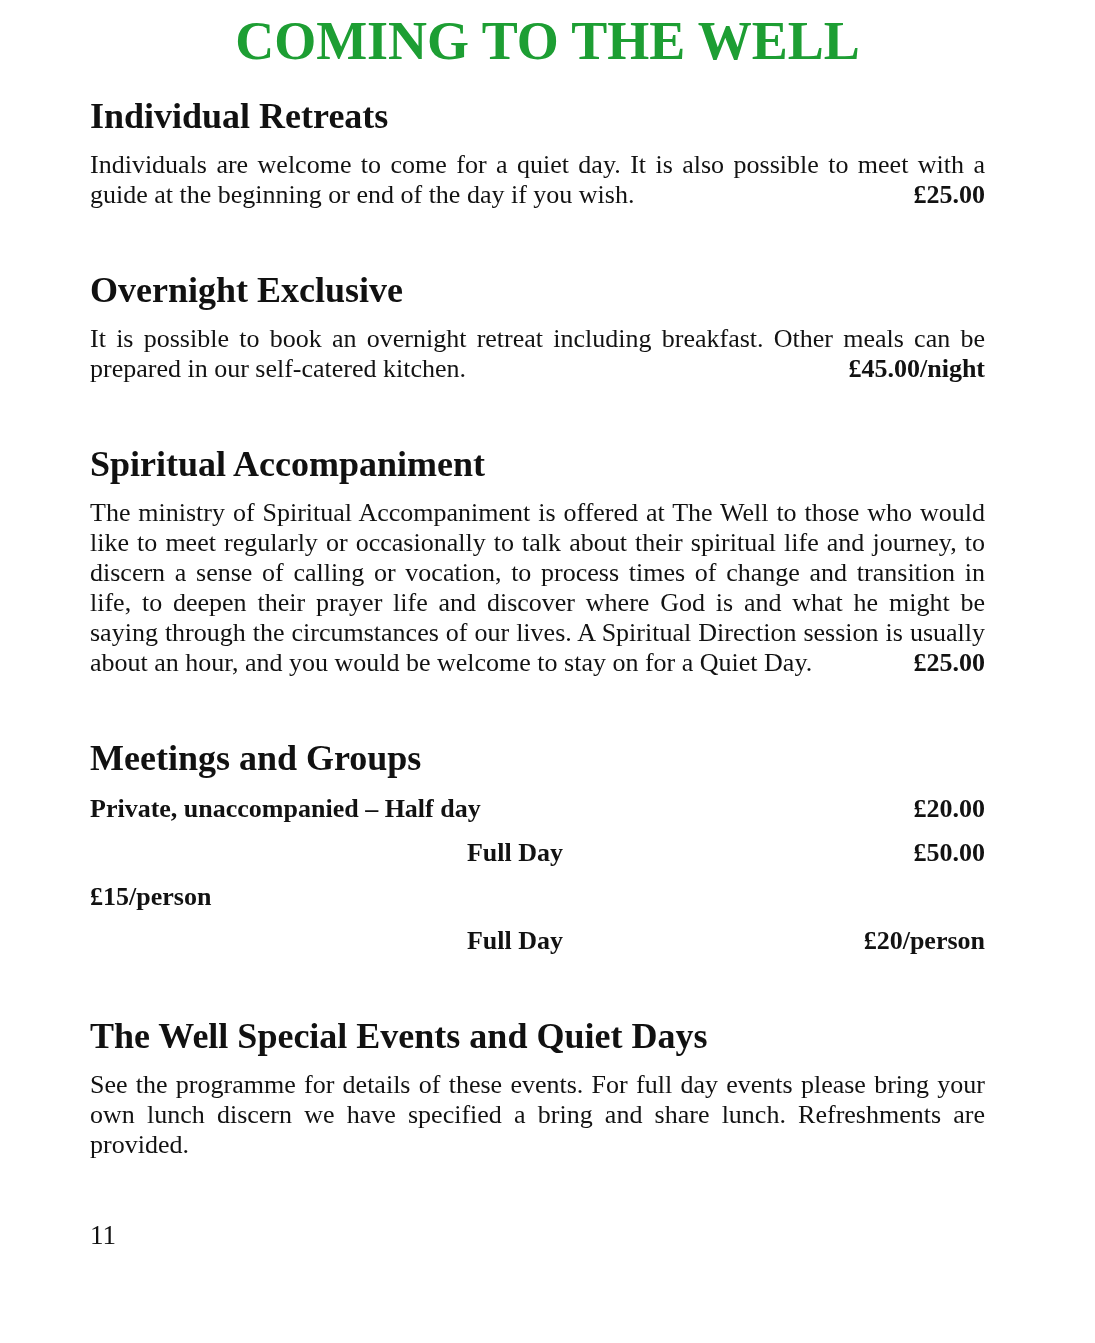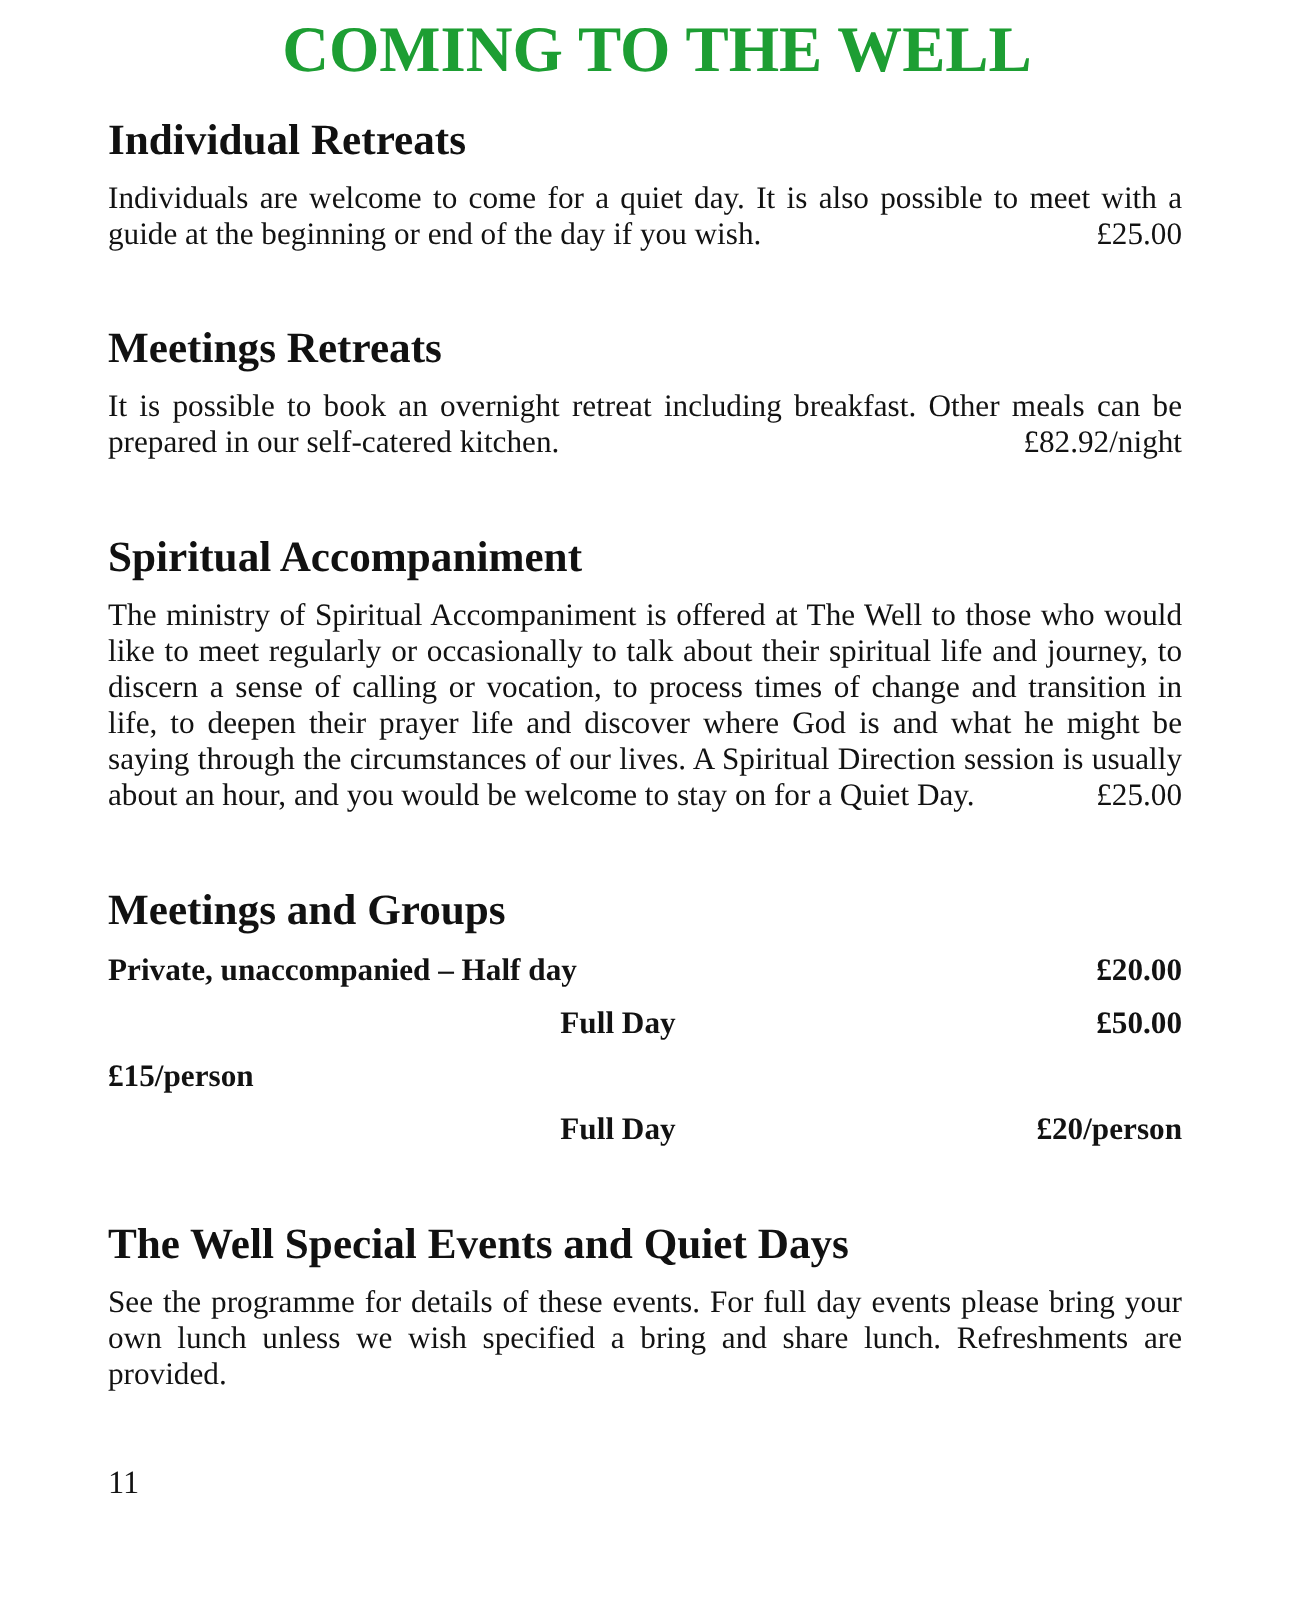--- a/index.html
+++ b/index.html
@@ -39,21 +39,21 @@
   .para {
     position: relative;
     font-size: 26px;
     line-height: 30px;
     text-align: justify;
   }
   .para .price {
     position: absolute;
     right: 0;
     bottom: 0;
-    font-weight: normal;
+    font-weight: bold;
     white-space: nowrap;
   }
   .section { margin-bottom: 60px; }
   .section:last-of-type { margin-bottom: 0; }
 
   .price-list { margin-top: 16px; }
   .price-row {
     display: flex;
     justify-content: space-between;
     align-items: center;
@@ -91,24 +91,24 @@
 
   <div class="section">
     <h2 class="section-heading">Individual Retreats</h2>
     <div class="para">
       <span>Individuals are welcome to come for a quiet day. It is also possible to meet with a guide at the beginning or end of the day if you wish.</span>
       <span class="price">£25.00</span>
     </div>
   </div>
 
   <div class="section">
-    <h2 class="section-heading">Meetings Retreats</h2>
+    <h2 class="section-heading">Overnight Exclusive</h2>
     <div class="para">
       <span>It is possible to book an overnight retreat including breakfast. Other meals can be prepared in our self-catered kitchen.</span>
-      <span class="price">£82.92/night</span>
+      <span class="price">£45.00/night</span>
     </div>
   </div>
 
   <div class="section">
     <h2 class="section-heading">Spiritual Accompaniment</h2>
     <div class="para">
       <span>The ministry of Spiritual Accompaniment is offered at The Well to those who would like to meet regularly or occasionally to talk about their spiritual life and journey, to discern a sense of calling or vocation, to process times of change and transition in life, to deepen their prayer life and discover where God is and what he might be saying through the circumstances of our lives. A Spiritual Direction session is usually about an hour, and you would be welcome to stay on for a Quiet Day.</span>
       <span class="price">£25.00</span>
     </div>
   </div>
@@ -137,19 +137,19 @@
         <span class="row-label">Full Day</span>
         <span class="row-price">£20/person</span>
       </div>
 
     </div>
   </div>
 
   <div class="section">
     <h2 class="section-heading">The Well Special Events and Quiet Days</h2>
     <div class="para">
-      <span>See the programme for details of these events. For full day events please bring your own lunch unless we wish specified a bring and share lunch. Refreshments are provided.</span>
+      <span>See the programme for details of these events. For full day events please bring your own lunch discern we have specified a bring and share lunch. Refreshments are provided.</span>
     </div>
   </div>
 
   <div class="page-number">11</div>
 
 </div>
 
 </body></html>

